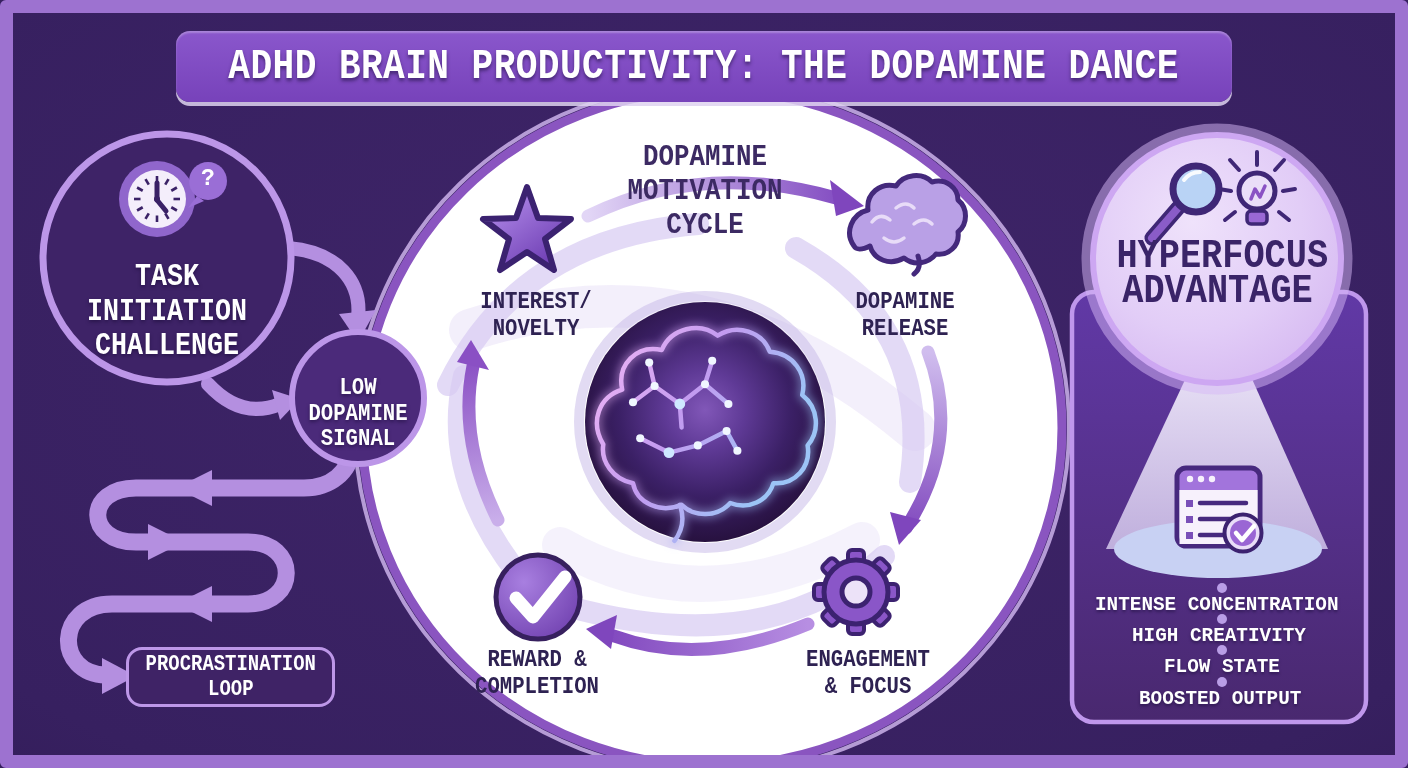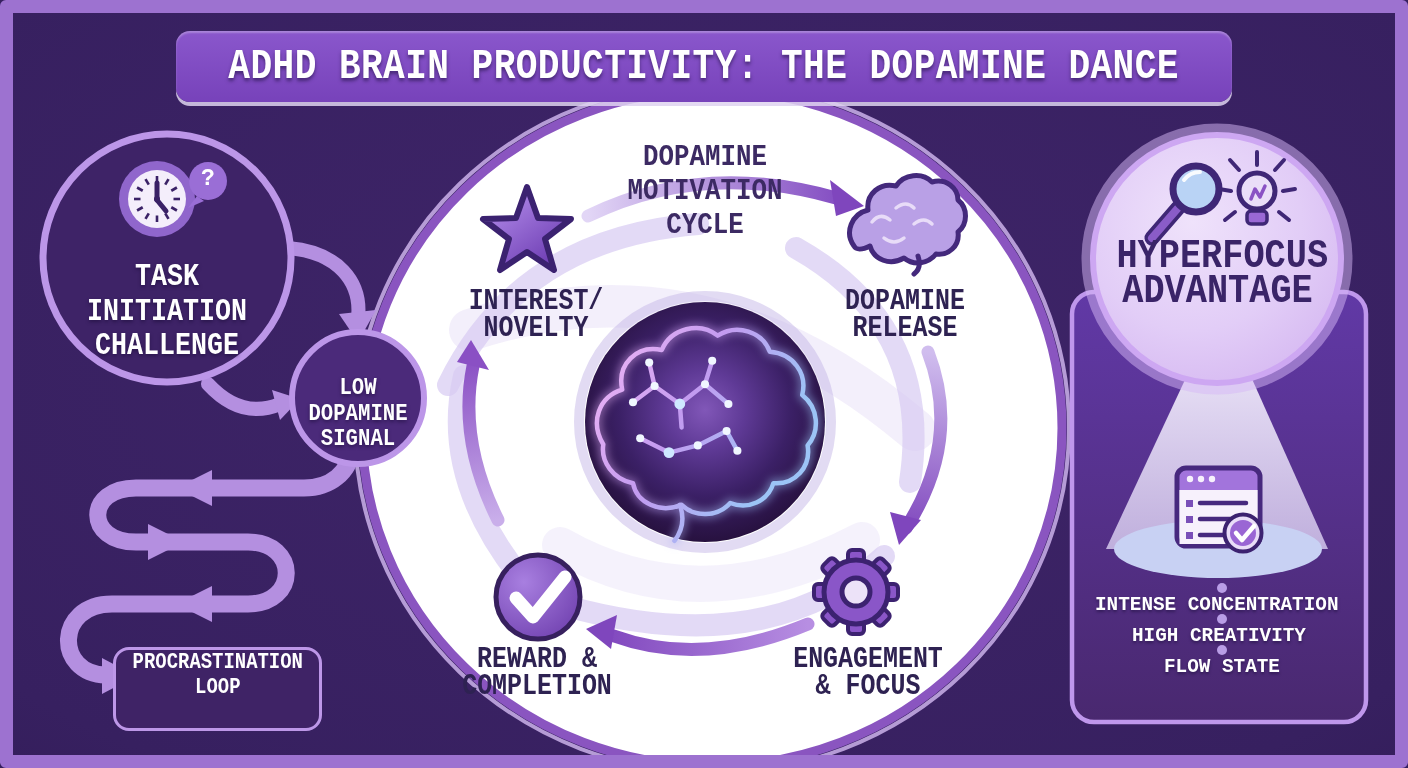--- a/index.html
+++ b/index.html
@@ -25,28 +25,28 @@
     transform:scaleX(.86); text-shadow:0 3px 4px rgba(35,18,70,.6);
   }
   .lbl { position:absolute; z-index:7; text-align:center; font-weight:700; }
   .cond { transform:scaleX(.86); transform-origin:50% 50%; }
   .white-lbl { color:#ffffff; text-shadow:0 2px 4px rgba(28,14,58,.6); }
   .dark-lbl  { color:#2e2252; }
 
   .task-lbl  { left:52px;  top:260px; width:230px; font-size:31px; line-height:34.5px; }
   .lowdop-lbl{ left:293px; top:375px; width:130px; font-size:24px; line-height:25.5px; }
   .proc-box {
-    position:absolute; z-index:7; left:113px; top:647px; width:209px; height:84px;
+    position:absolute; z-index:7; left:126px; top:647px; width:209px; height:60px;
     box-sizing:border-box; border:3.5px solid #bd97e8; border-radius:16px; background:#3f2366;
-    display:flex; align-items:flex-start; justify-content:center;
+    display:flex; align-items:center; justify-content:center;
   }
   .proc-text { color:#fff; font-weight:700; font-size:21.5px; line-height:25px; text-align:center; transform:scaleX(.88); }
 
   .cycle-title { left:585px; top:140px; width:240px; font-size:30px; line-height:34px; color:#3c2a63; }
-  .node-lbl { width:190px; font-size:29px; line-height:27px; }
+  .node-lbl { width:190px; font-size:24px; line-height:27px; }
   .interest-lbl  { left:441px; top:288px; }
   .release-lbl   { left:810px; top:288px; }
   .engage-lbl    { left:773px; top:646px; }
   .reward-lbl    { left:442px; top:646px; }
 
   .hf-lbl { left:1100px; top:239px; width:235px; font-size:41px; line-height:35px; color:#3a2468; }
 
   .benefits { position:absolute; z-index:7; left:1088px; top:583px; width:278px; }
   .benefit-row { display:flex; align-items:center; height:31.2px;flex-direction:column; }
   .benefit-dot { width:10px; height:10px; border-radius:50%; background:#b99ee6; margin-right:10px; flex:0 0 auto; }
@@ -388,18 +388,22 @@
     <span class="benefit-text">INTENSE CONCENTRATION</span>
   </div>
   <div class="benefit-row">
     <span class="benefit-dot"></span>
     <span class="benefit-text">HIGH CREATIVITY</span>
   </div>
   <div class="benefit-row">
     <span class="benefit-dot"></span>
     <span class="benefit-text">FLOW STATE</span>
   </div>
+  <div class="benefit-row">
+    <span class="benefit-dot"></span>
+    <span class="benefit-text">BOOSTED OUTPUT</span>
+  </div>
 </div>
 
 <div class="qmark">?</div>
 
 <div class="frame"></div>
 </div>
 
 </body></html>

